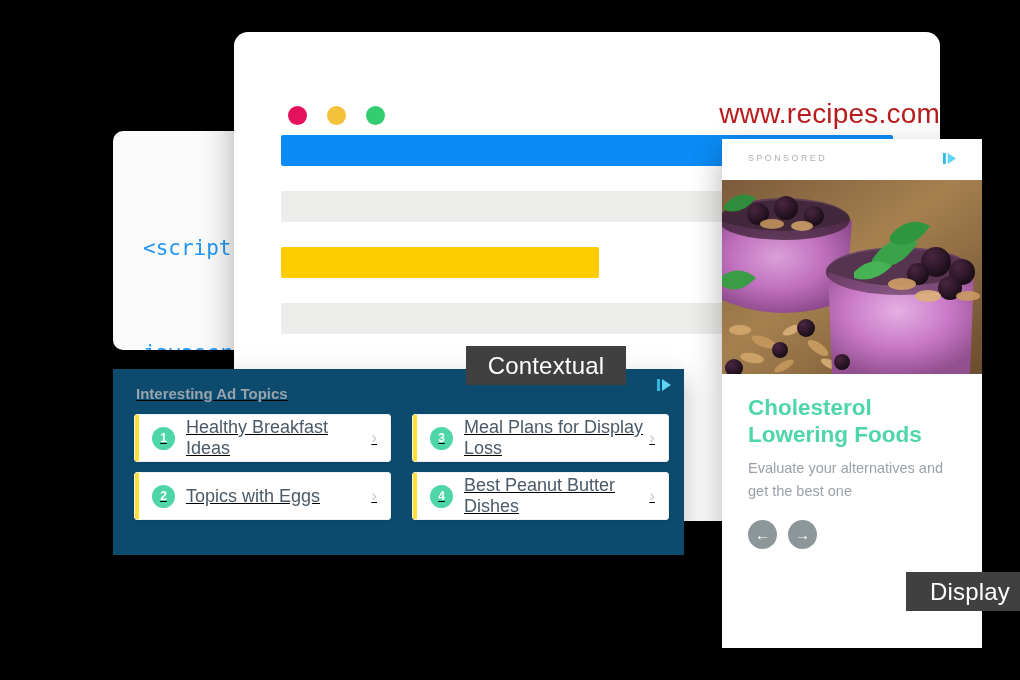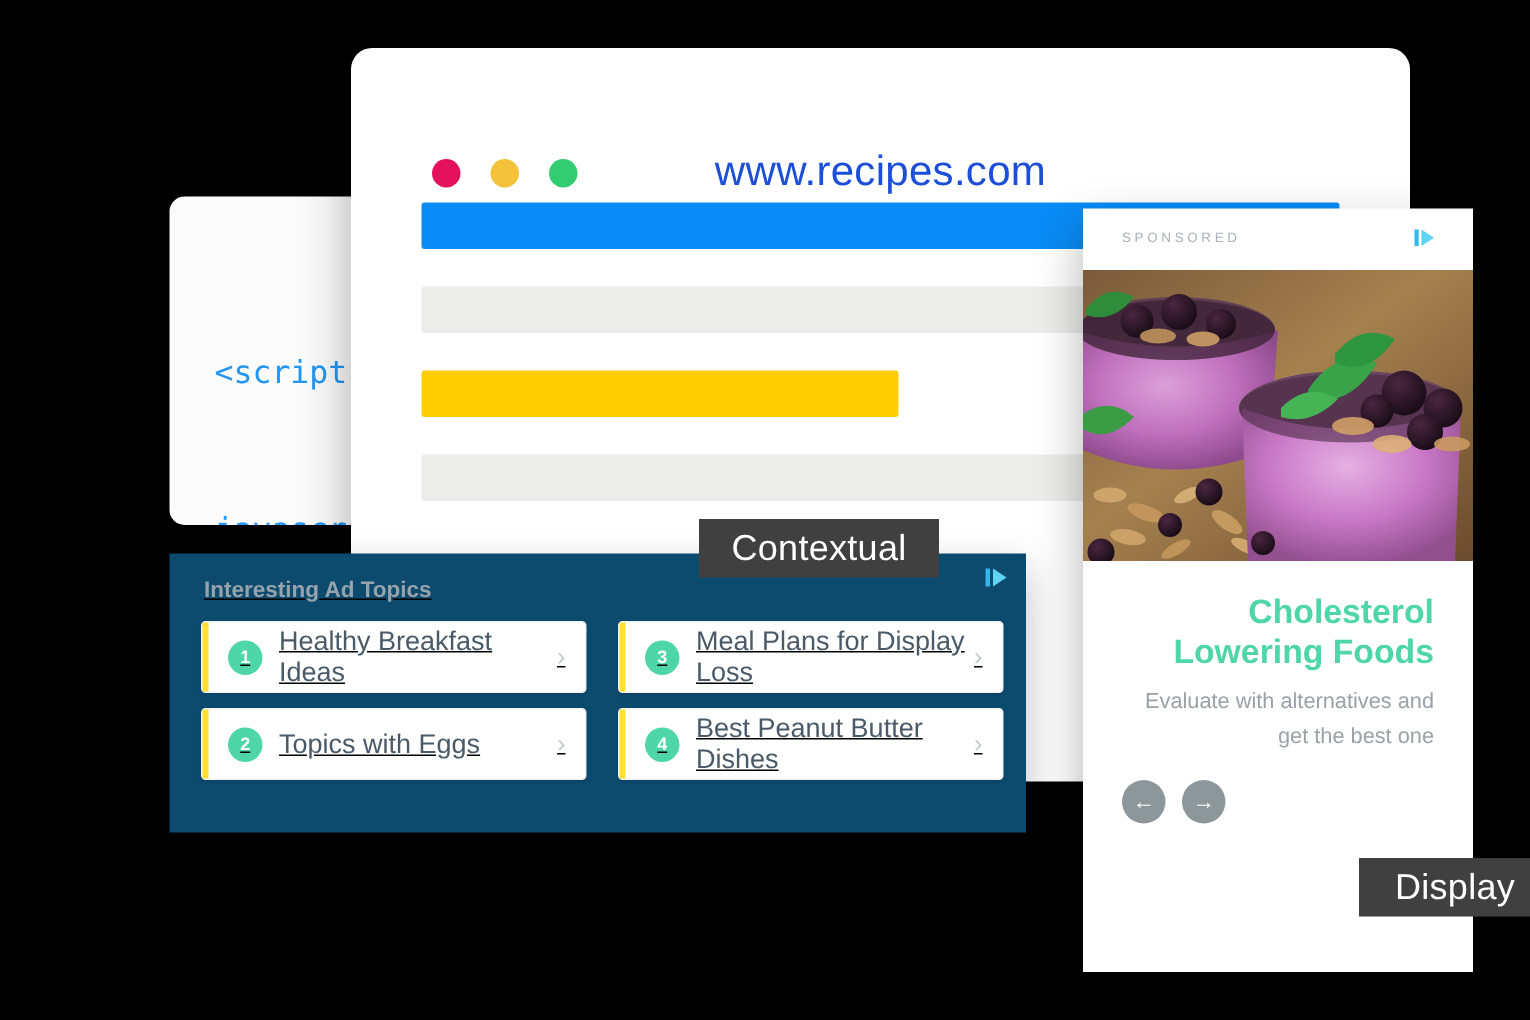--- a/index.html
+++ b/index.html
@@ -38,21 +38,21 @@
     z-index:2;
   }
   .browser-bar{ position:relative; height:103px; }
   .dots{ position:absolute; left:54px; top:74px; display:flex; gap:20px; }
   .dot{ width:19px; height:19px; border-radius:50%; }
   .dot.red{ background:#e4115c; }
   .dot.yellow{ background:#f3c13a; }
   .dot.green{ background:#32cc71; }
   .url{
     position:absolute; left:0; right:0; top:66px;
-    text-align:center; font-size:28px; color:#1d4ed8;
+    text-align:right; font-size:28px; color:#b91c1c;
     letter-spacing:.2px;
   }
   .browser-body{ padding:0 47px; }
   .bar{ height:31px; border-radius:2px; margin-bottom:25px; }
   .bar.blue{ background:#0a8bf5; width:100%; }
   .bar.grey{ background:#ececea; width:100%; }
   .bar.yellow{ background:#ffcc00; width:52%; }
 
   
   .topics{
@@ -108,21 +108,21 @@
   .sponsored{
     position:absolute; left:26px; top:14px;
     font-size:9px; letter-spacing:2.4px; color:#aab2b8;
   }
   .ad-adchoice{ position:absolute; right:25px; top:13px; width:15px; height:13px; }
   .ad-photo{
     position:relative; height:194px; overflow:hidden;
     background:#6d4f33;
   }
   .ad-photo .layer{ position:absolute; inset:0; }
-  .ad-text{ padding:20px 26px 0 26px;text-align:right; }
+  .ad-text{ padding:20px 26px 0 26px; }
   .ad-title{
     font-size:22.5px; line-height:27px; font-weight:bold; color:#4ed6a8;
   }
   .ad-desc{
     margin-top:9px; font-size:14.5px; line-height:23px; color:#9aa2a8;
   }
   .ad-nav{ display:flex; gap:11px; margin-top:17px; }
   .navbtn{
     width:29px; height:29px; border-radius:50%;
     background:#8d9799; color:#fff;
@@ -246,21 +246,21 @@
         <path d="M132 92 Q150 74 170 86 Q152 104 132 98 Z" fill="#46b354"></path>
 
         <circle cx="84" cy="148" r="9" fill="url(#berry)"></circle>
         <circle cx="58" cy="170" r="8" fill="url(#berry)"></circle>
         <circle cx="12" cy="188" r="9" fill="url(#berry)"></circle>
         <circle cx="120" cy="182" r="8" fill="url(#berry)"></circle>
       </svg>
     </div>
     <div class="ad-text">
       <div class="ad-title">Cholesterol Lowering Foods</div>
-      <div class="ad-desc">Evaluate with alternatives and get the best one</div>
+      <div class="ad-desc">Evaluate your alternatives and get the best one</div>
       <div class="ad-nav">
         <div class="navbtn">←</div>
         <div class="navbtn">→</div>
       </div>
     </div>
   </div>
 
   <div class="topics">
     <div class="topics-head">
       <span>Interesting Ad Topics</span>

